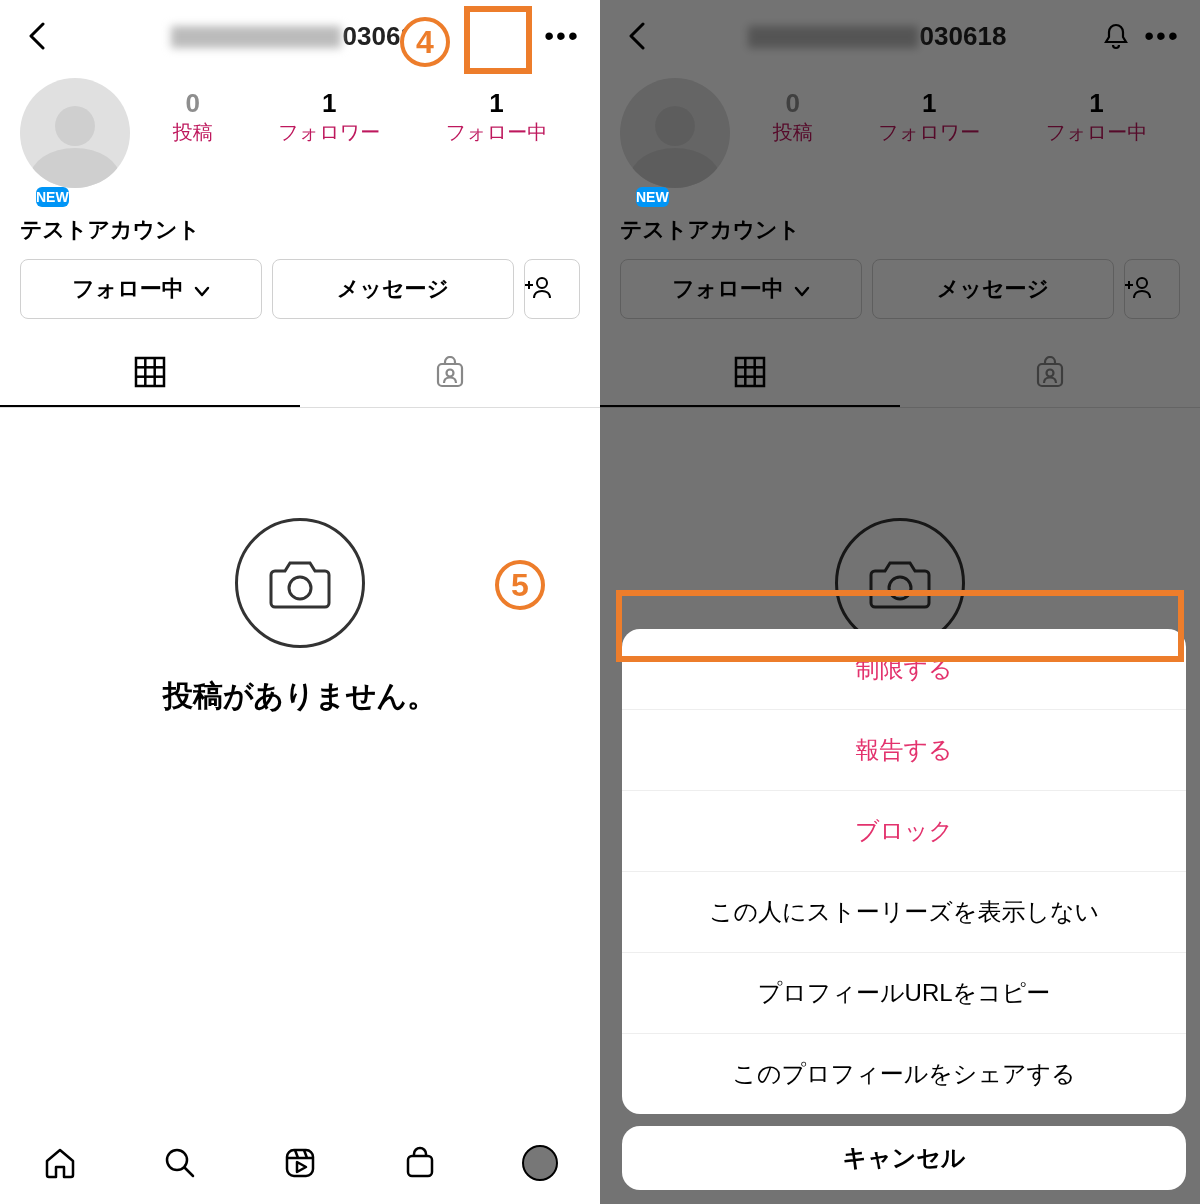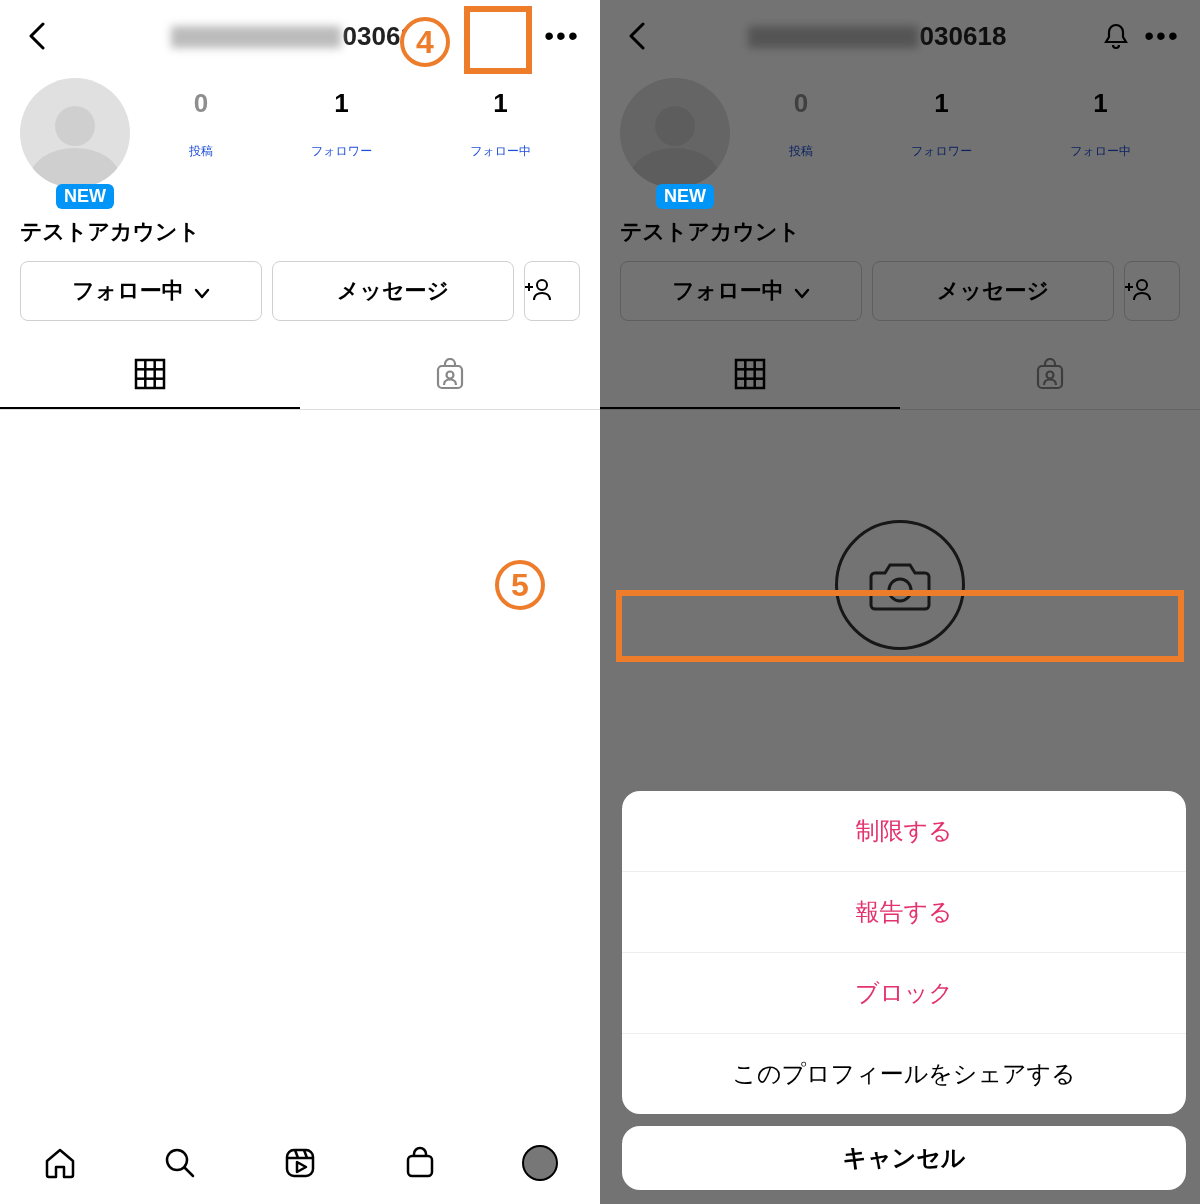--- a/index.html
+++ b/index.html
@@ -56,33 +56,33 @@
     width:40px; height:40px; border-radius:50%;
     background:#cfcfcf; transform:translateX(-50%);
   }
   .avatar::after{
     content:""; position:absolute; left:50%; bottom:-20px;
     width:90px; height:60px; border-radius:50% 50% 0 0;
     background:#cfcfcf; transform:translateX(-50%);
   }
   .new-badge {
     margin-top: -12px;
-    margin-left: 36px;
-    padding: 2px 8px;
+    margin-left: 16px;
+    padding: 2px 0;
     background:#0095f6; color:#fff;
-    font-size:18px; font-weight:700;
+    font-size:14px; font-weight:700;
     border-radius:6px;
     display:inline-block;
     position:relative; z-index:2;
   }
   .stats { flex:1; display:flex; justify-content:space-around; padding-top:10px; }
   .stat { text-align:center; }
   .stat-num { font-size:26px; font-weight:700; }
   .stat-num.muted { color:#8e8e8e; }
-  .stat-lbl { font-size:12px; color:#1d4ed8;margin-top:24px; }
+  .stat-lbl { font-size:20px; color:#be185d; }
 
   .display-name { padding: 8px 20px 14px; font-size:22px; font-weight:700; }
 
   
   .actions { display:flex; gap:10px; padding:0 20px 20px; }
   .btn {
     flex:1; border:1px solid #d0d0d0; border-radius:8px;
     background:#fff; font-size:22px; font-weight:700;
     padding:14px 0; text-align:center;
   }
@@ -217,20 +217,29 @@
     <div class="tab">
       <svg width="34" height="34" viewBox="0 0 34 34">
         <rect x="5" y="8" width="24" height="22" rx="4" fill="none" stroke="#888" stroke-width="2.2"></rect>
         <path d="M12 8V6a5 5 0 0110 0v2" fill="none" stroke="#888" stroke-width="2.2"></path>
         <circle cx="17" cy="17" r="3.5" fill="none" stroke="#888" stroke-width="2.2"></circle>
         <path d="M11 27c0-4 3-5.5 6-5.5s6 1.5 6 5.5" fill="none" stroke="#888" stroke-width="2.2"></path>
       </svg>
     </div>
   </div>
 
+  <div class="empty">
+    <div class="empty-circle">
+      <svg width="70" height="60" viewBox="0 0 70 60">
+        <path d="M10 18h10l5-8h20l5 8h10a4 4 0 014 4v28a4 4 0 01-4 4H10a4 4 0 01-4-4V22a4 4 0 014-4z" fill="none" stroke="#333" stroke-width="3"></path>
+        <circle cx="35" cy="35" r="11" fill="none" stroke="#333" stroke-width="3"></circle>
+      </svg>
+    </div>
+    <div class="empty-text">投稿がありません。</div>
+  </div>
 
   <div class="bottomnav">
     <div class="nav-icon">
       <svg width="34" height="34" viewBox="0 0 34 34">
           <path d="M4 15L17 4l13 11v14a2 2 0 01-2 2h-7v-10h-8v10H6a2 2 0 01-2-2V15z" fill="none" stroke="#000" stroke-width="2.5" stroke-linejoin="round"></path>
         </svg>
     </div>
     <div class="nav-icon">
       <svg width="34" height="34" viewBox="0 0 34 34">
           <circle cx="14" cy="14" r="10" fill="none" stroke="#000" stroke-width="2.5"></circle>
@@ -356,19 +365,21 @@
     </div>
   </div>
 
   <div class="dim"></div>
 
   <div class="sheet">
     <div class="sheet-group">
       <div class="sheet-item red">制限する</div>
       <div class="sheet-item red">報告する</div>
       <div class="sheet-item red">ブロック</div>
+      <div class="sheet-item">この人にストーリーズを表示しない</div>
+      <div class="sheet-item">プロフィールURLをコピー</div>
       <div class="sheet-item">このプロフィールをシェアする</div>
     </div>
     <div class="sheet-cancel">キャンセル</div>
   </div>
 
   <div class="square-highlight" style="top:590px; left:16px; right:16px; width:auto; height:72px;"></div>
 </div>
 
 </body></html>

